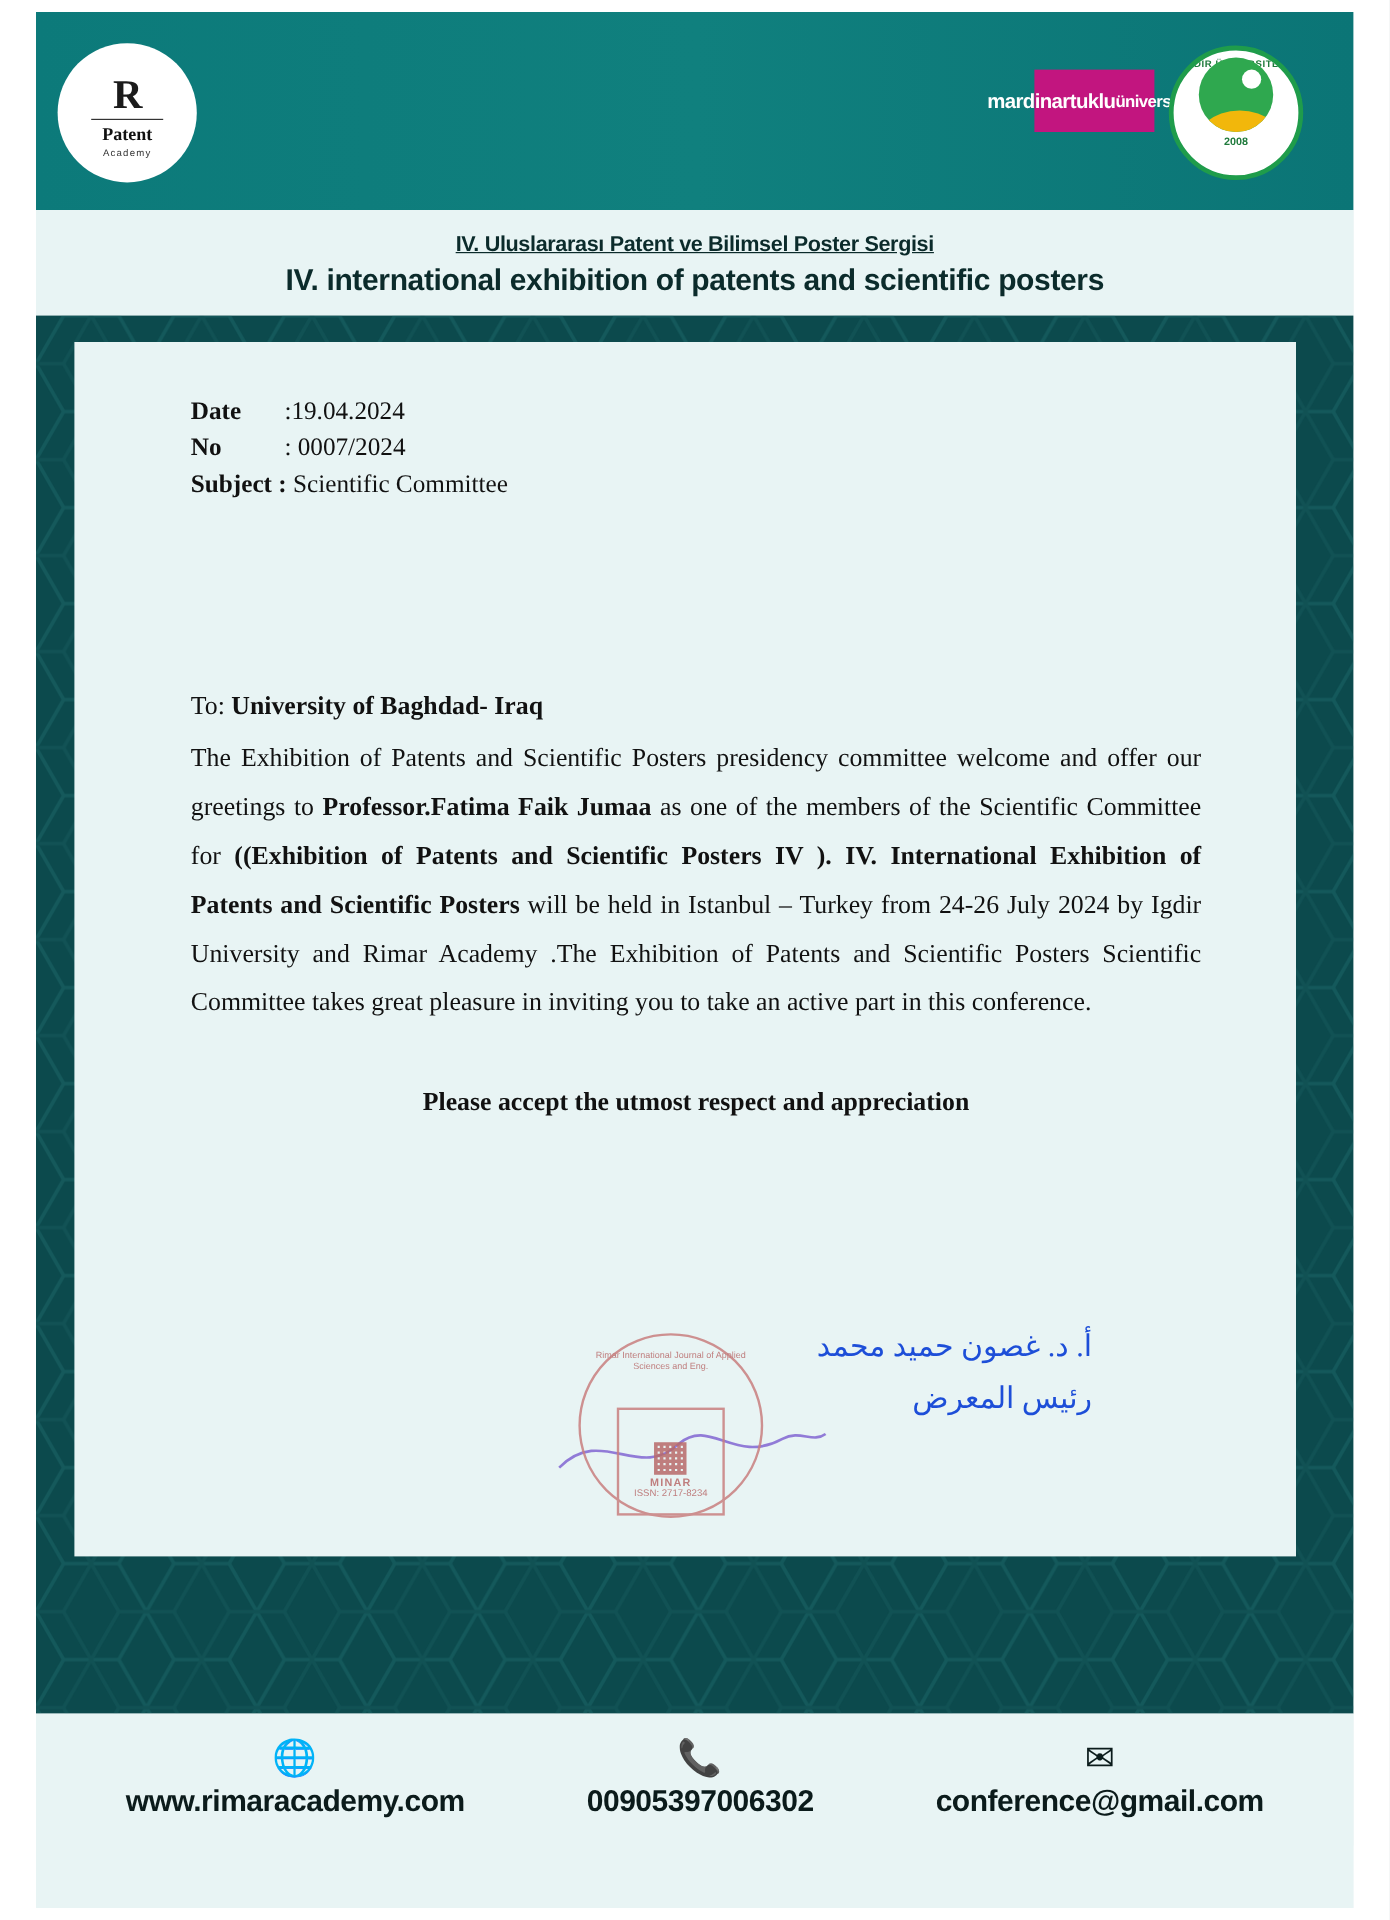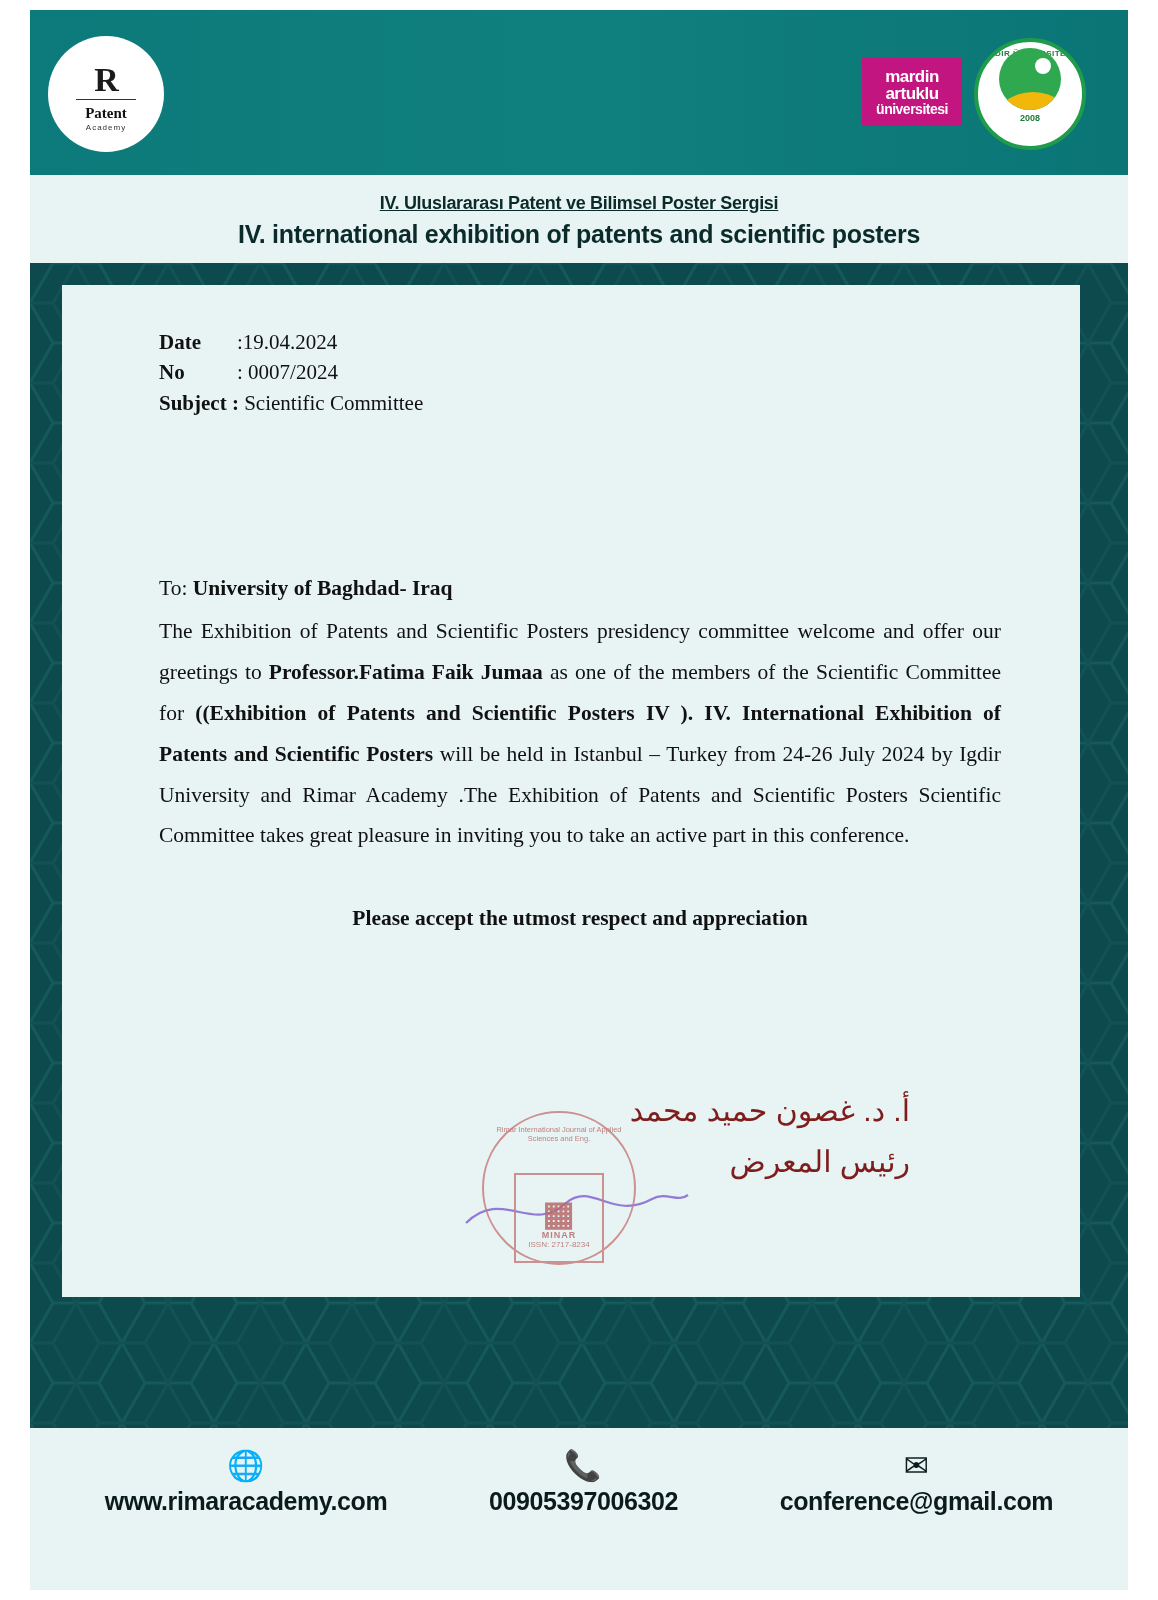--- a/index.html
+++ b/index.html
@@ -80,24 +80,24 @@
     height: 1px;
     background: #333;
     margin-top: 2px;
   }
 
   .mardin-logo {
     position: absolute;
     right: 166px;
     top: 48px;
     width: 100px;
-    height: 68px;
+    height: 52px;
     background: #c2157f;
     display: flex;
-    flex-direction: column;
+    flex-direction: row;
     align-items: center;
     justify-content: center;
     line-height: 1;
   }
   .mardin-logo span {
     font-family: "Liberation Sans", sans-serif;
     color: #ffffff;
     font-weight: bold;
     font-size: 17px;
     letter-spacing: -0.5px;
@@ -250,23 +250,23 @@
     font-family: "Liberation Serif", serif;
     color: #111;
   }
 
   .signature {
     position: absolute;
     right: 170px;
     bottom: 110px;
     text-align: right;
     direction: rtl;
-    font-family: Liberation Sans, sans-serif;
-    font-size: 30px;
-    color: #7f1d1d;
+    font-family: Liberation Serif, serif;
+    font-size: 25px;
+    color: #1d4ed8;
     line-height: 1.7;
   }
 
   .stamp {
     position: absolute;
     left: 420px;
     bottom: 32px;
     width: 150px;
     height: 150px;
     border-radius: 50%;

